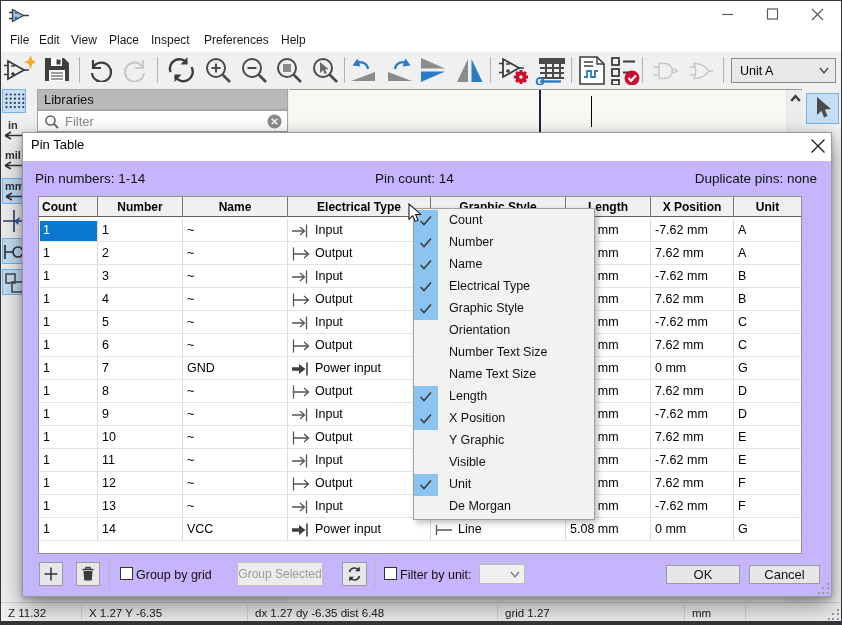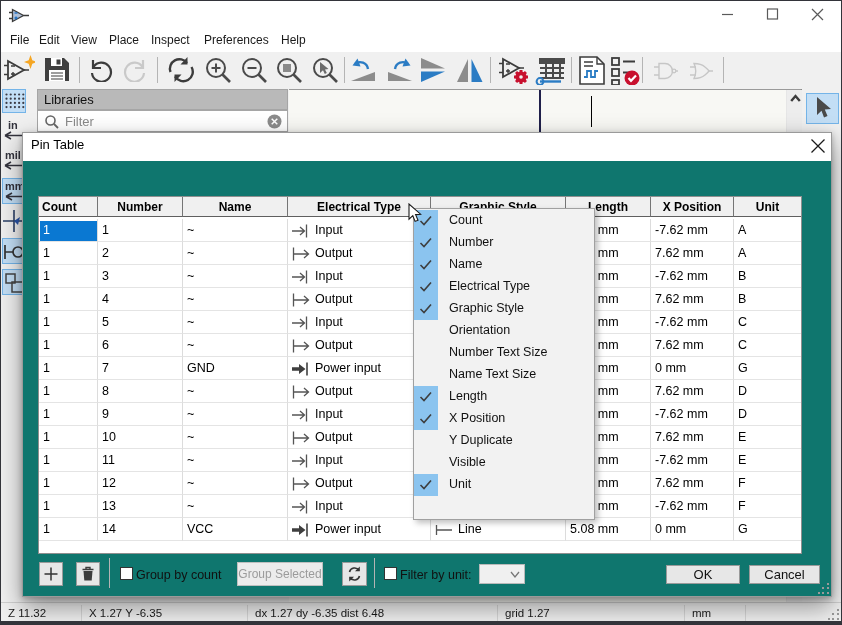--- a/index.html
+++ b/index.html
@@ -26,21 +26,21 @@
 #canvas { position:absolute; left:289px; top:0px; width:513px; height:513px; background:#f8f8f4; border-top:1px solid #9a9a9a; border-right:1px solid #7a7a7a; }
 #vscroll { position:absolute; left:786px; top:1px; width:16px; height:512px; background:#ededed; border-left:1px solid #e6e6e6; }
 #rtoolbar { position:absolute; left:808px; top:0px; width:34px; height:513px; background:#f0f0f0; }
 
 
 #statusbar { position:absolute; left:0; top:602px; width:842px; height:20px; background:#f0f0f0; border-top:1px solid #d0d0d0; font-size:11.5px; color:#1a1a1a; }
 #statusbar span { position:absolute; top:4px; }
 .ssep { position:absolute; top:2px; width:1px; height:16px; background:#d6d6d6; }
 
 
-#dialog { position:absolute; left:22px; top:132px; width:810px; height:465px; background:#0f766e; border:1px solid #9a9a9a; box-shadow:0 10px 24px rgba(0,0,0,0.40), 0 2px 6px rgba(0,0,0,0.25); }
+#dialog { position:absolute; left:22px; top:132px; width:810px; height:465px; background:#c4b5fd; border:1px solid #9a9a9a; box-shadow:0 10px 24px rgba(0,0,0,0.40), 0 2px 6px rgba(0,0,0,0.25); }
 #dlgtitle { position:absolute; left:0; top:0; width:100%; height:28px; background:#ffffff; }
 #dlgtitle .t { position:absolute; left:8px; top:4px; font-size:13px; color:#000; }
 #dlglabels { position:absolute; left:0; top:28px; width:100%; height:36px; font-size:13.5px; color:#111; }
 
 
 #grid { position:absolute; left:15px; top:63px; width:764px; height:358px; background:#ffffff; border:1px solid #8f8f8f; font-size:12.5px; color:#000; }
 .hcell { position:absolute; top:0; height:20px; background:#f0f0f0; border-right:1px solid #757575; border-bottom:1px solid #5f5f5f; font-weight:bold; font-size:12px; text-align:center; padding-top:3px; }
 .gcell { position:absolute; height:23px; border-right:1px solid #dcdcdc; border-bottom:1px solid #e4e4e4; padding:4px 0 0 4px; white-space:nowrap; overflow:hidden; }
 
 
@@ -202,20 +202,26 @@
           <path d="M6 2.5 H12 A 7.5 7.5 0 0 1 12 17.5 H6 Z" fill="none" stroke="#c6c6c6" stroke-width="1.4"></path>
           <circle cx="21" cy="10" r="1.8" fill="none" stroke="#c6c6c6" stroke-width="1.3"></circle>
           <path d="M1 6 H6 M1 14 H6 M23 10 H25" stroke="#c6c6c6" stroke-width="1.4"></path>
         </svg>
     <svg class="abs" style="left:689px;top:61px" width="25" height="20" viewBox="0 0 25 20">
           <path d="M5 2.5 Q12 2.5 16 6 Q19 8.5 20 10 Q19 11.5 16 14 Q12 17.5 5 17.5 Q8.5 10 5 2.5 Z" fill="none" stroke="#c6c6c6" stroke-width="1.4"></path>
           <path d="M1 6 H7 M1 14 H7 M20 10 H24" stroke="#c6c6c6" stroke-width="1.4"></path>
         </svg>
     </div>
 
+    <div class="abs" style="left:731px;top:6px;width:105px;height:25px;background:#e9e9e9;border:1px solid #8a8a8a;">
+      <span class="abs" style="left:8px;top:5px;font-size:12.5px;color:#000">Unit A</span>
+      <svg class="abs" style="right:6px;top:8px" width="10" height="8">
+          <path d="M1 1 L5 6 L9 1" stroke="#444" stroke-width="1.3" fill="none"></path>
+        </svg>
+    </div>
   </div>
 
   <div id="mainarea">
     <div id="canvas">
       <div class="abs" style="left:250px;top:0;width:2px;height:43px;background:#20204a"></div>
       <div class="abs" style="left:302px;top:6px;width:1px;height:31px;background:#000"></div>
     </div>
     <div id="vscroll">
       <svg class="abs" style="left:3px;top:4px" width="11" height="9">
           <path d="M1.2 7 L5.5 2 L9.8 7" stroke="#3c3c3c" stroke-width="2.4" fill="none"></path>
@@ -317,20 +323,25 @@
         </g>
     </svg>
   </div>
 
   <div id="dialog">
     <div id="dlgtitle">
       <span class="t">Pin Table</span>
       <svg class="abs" style="left:786px;top:4px" width="18" height="18" viewBox="0 0 18 18">
           <path d="M2.5 2.5 L15.5 15.5 M15.5 2.5 L2.5 15.5" stroke="#1a1a1a" stroke-width="1.25"></path>
         </svg>
+    </div>
+    <div id="dlglabels">
+      <span class="abs" style="left:12px;top:10px">Pin numbers:  1-14</span>
+      <span class="abs" style="left:352px;top:10px">Pin count:  14</span>
+      <span class="abs" style="right:14px;top:10px">Duplicate pins:  none</span>
     </div>
     <div id="grid">
       <div class="hcell" style="left:0px;width:59px;text-align:left;padding-left:3px">Count</div>
       <div class="hcell" style="left:59px;width:85px">Number</div>
       <div class="hcell" style="left:144px;width:105px">Name</div>
       <div class="hcell" style="left:249px;width:143px">Electrical Type</div>
       <div class="hcell" style="left:392px;width:135px">Graphic Style</div>
       <div class="hcell" style="left:527px;width:85px">Length</div>
       <div class="hcell" style="left:612px;width:83px">X Position</div>
       <div class="hcell" style="left:695px;width:67px;border-right:none">Unit</div>
@@ -500,21 +511,21 @@
           </svg>
     </div>
     <div class="btn" style="left:53px;top:429px;width:24px;height:24px">
       <svg width="22" height="22" viewBox="0 0 22 22">
             <path d="M5.5 6.5 h11 M9 6 v-1.5 h4 V6" stroke="#3c3c3c" stroke-width="1.4" fill="none"></path>
             <path d="M6.5 8 h9 l-0.8 9.5 h-7.4 Z" fill="#3c3c3c"></path>
           </svg>
     </div>
     <div class="abs" style="left:86px;top:425px;width:1px;height:30px;background:#b4b4b4"></div>
     <div class="cb" style="left:97px;top:434px"></div>
-    <span class="abs" style="left:113px;top:435px;font-size:12.5px;color:#111">Group by count</span>
+    <span class="abs" style="left:113px;top:435px;font-size:12.5px;color:#111">Group by grid</span>
     <div class="btn" style="left:214px;top:429px;width:86px;height:24px;color:#9b9b9b;background:#ececec;border-color:#bfbfbf;padding-top:4px;font-size:12px;white-space:nowrap">Group Selected</div>
     <div class="btn" style="left:319px;top:429px;width:25px;height:24px">
       <svg width="23" height="22" viewBox="0 0 23 22">
             <path d="M6.5 9 A 5.2 5.2 0 0 1 16 7.5 M16.5 13 A 5.2 5.2 0 0 1 7 14.5" stroke="#333" stroke-width="1.6" fill="none"></path>
             <path d="M16.8 3.5 L16.8 8.3 L12 8.3 Z" fill="#333"></path>
             <path d="M6.2 18.5 L6.2 13.7 L11 13.7 Z" fill="#333"></path>
           </svg>
     </div>
     <div class="abs" style="left:351px;top:425px;width:1px;height:30px;background:#b4b4b4"></div>
     <div class="cb" style="left:361px;top:434px"></div>
@@ -593,31 +604,34 @@
         <span class="txt">Length</span>
       </div>
     <div class="mitem" style="top:199px">
         <div class="mcheck"></div>
         <svg style="position:absolute;left:5px;top:5px" width="14" height="12" viewBox="0 0 14 12">
           <path d="M1.5 6 L5 9.5 L12 1.5" stroke="#3e3e3e" stroke-width="1.6" fill="none"></path>
         </svg>
         <span class="txt">X Position</span>
       </div>
     <div class="mitem" style="top:221px">
-        <span class="txt">Y Duplicate</span>
+        <span class="txt">Y Graphic</span>
       </div>
     <div class="mitem" style="top:243px">
         <span class="txt">Visible</span>
       </div>
     <div class="mitem" style="top:265px">
         <div class="mcheck"></div>
         <svg style="position:absolute;left:5px;top:5px" width="14" height="12" viewBox="0 0 14 12">
           <path d="M1.5 6 L5 9.5 L12 1.5" stroke="#3e3e3e" stroke-width="1.6" fill="none"></path>
         </svg>
         <span class="txt">Unit</span>
+      </div>
+    <div class="mitem" style="top:287px">
+        <span class="txt">De Morgan</span>
       </div>
   </div>
 
   <svg class="abs" style="left:408px;top:203px;z-index:60" width="16" height="22" viewBox="0 0 16 22">
     <path d="M1 1 L1 16.2 L4.8 12.7 L7.1 18.4 L10 17.2 L7.6 11.6 L12.6 11.2 Z" fill="#ffffff" stroke="#1a1a1a" stroke-width="1.1"></path>
   </svg>
 
 </div>
 
 </body></html>

